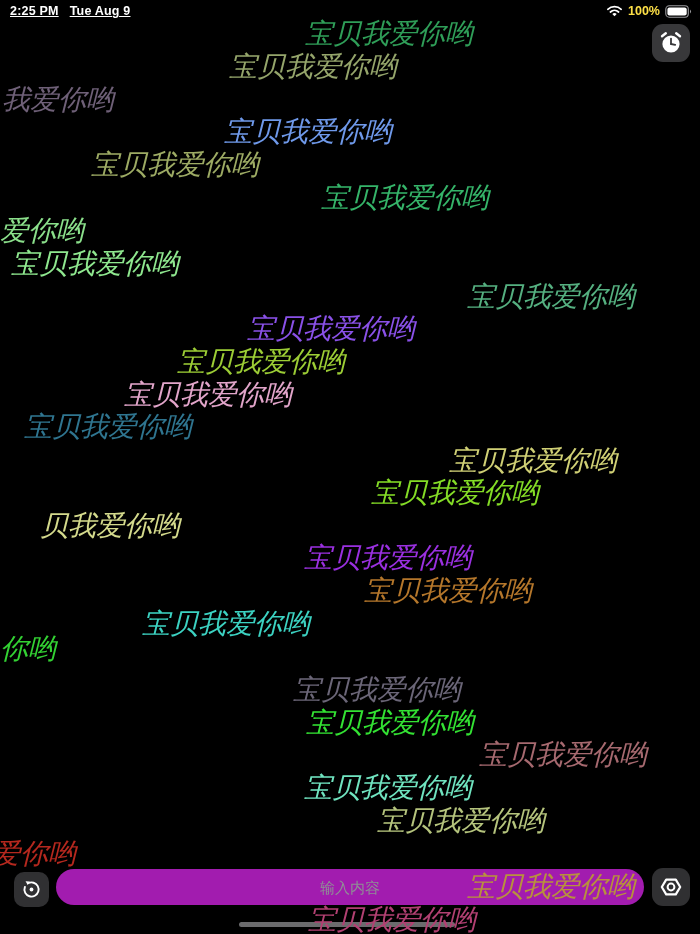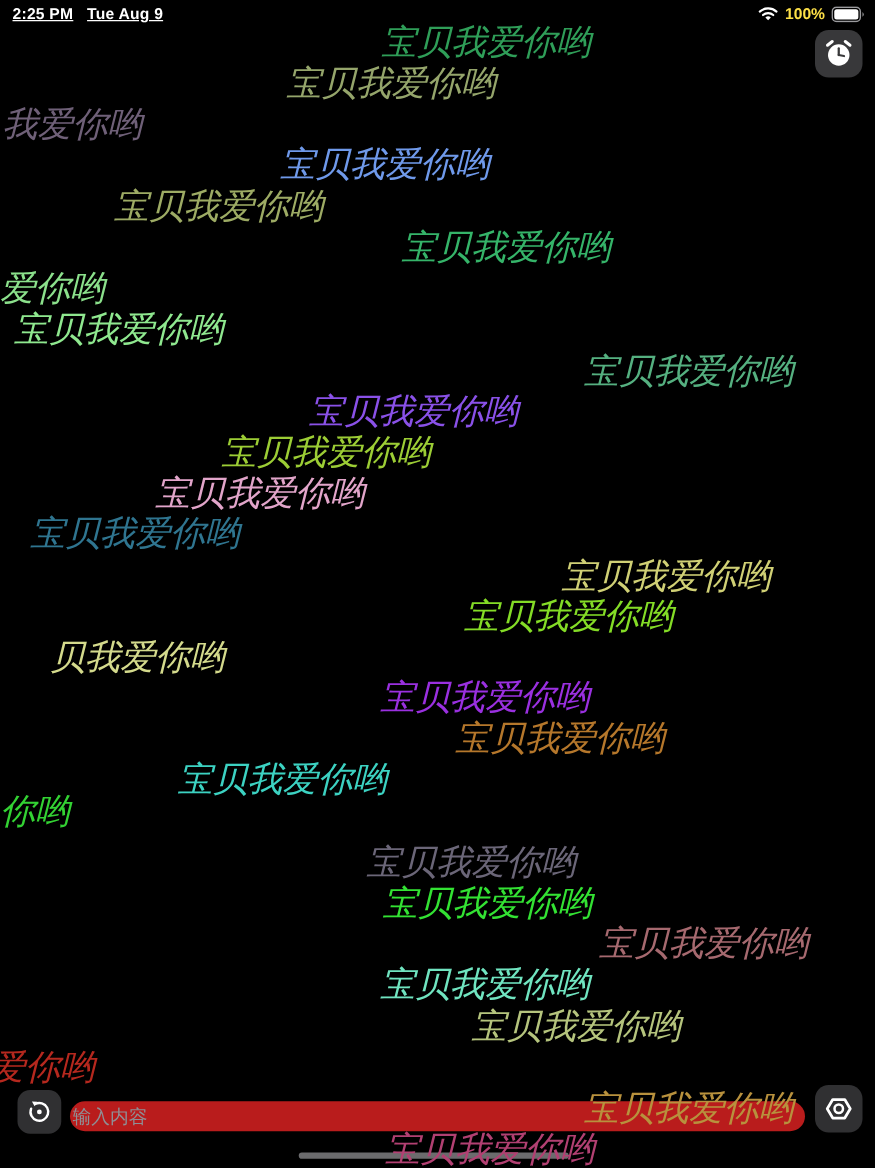--- a/index.html
+++ b/index.html
@@ -19,23 +19,23 @@
   .squircle-btn{position:absolute;width:38px;height:38px;border-radius:11px;
     background:#38383a;display:flex;align-items:center;justify-content:center;z-index:40;}
   .alarm-btn{top:24px;right:10px;}
   .settings-btn{bottom:28px;right:10px;background:#303032;}
   .history-btn{bottom:27px;left:14px;width:35px;height:35px;border-radius:10px;background:#303032;}
   
   .danmaku-layer{position:absolute;inset:0;z-index:20;pointer-events:none;font-style:italic;}
   .danmaku-text{position:absolute;font-size:28px;line-height:1;white-space:nowrap;
     font-weight:400;}
   
-  .input-pill{position:absolute;left:56px;bottom:29px;width:588px;height:24px;z-index:10;
-    border-radius:18px;background:#b91c1c;border:none;outline:none;
-    text-align:left;color:#fff;font-size:15px;
+  .input-pill{position:absolute;left:56px;bottom:29px;width:588px;height:36px;z-index:10;
+    border-radius:18px;background:#a21caf;border:none;outline:none;
+    text-align:center;color:#fff;font-size:15px;
     font-family:"Liberation Sans","DejaVu Sans",sans-serif;box-sizing:border-box;}
   .input-pill::placeholder{color:#8f8f95;opacity:1;}
   .home-indicator{position:absolute;left:239px;bottom:7px;width:216px;height:5px;
     border-radius:2.5px;background:#6b6b6d;z-index:15;}
 </style>
 </head>
 <body>
 
 <div class="status-bar">
   <div class="status-left">

